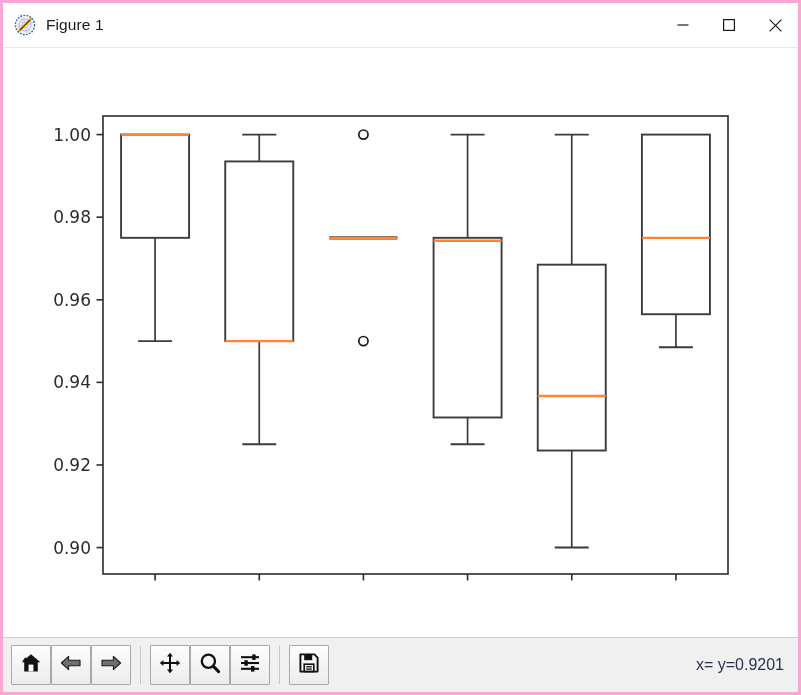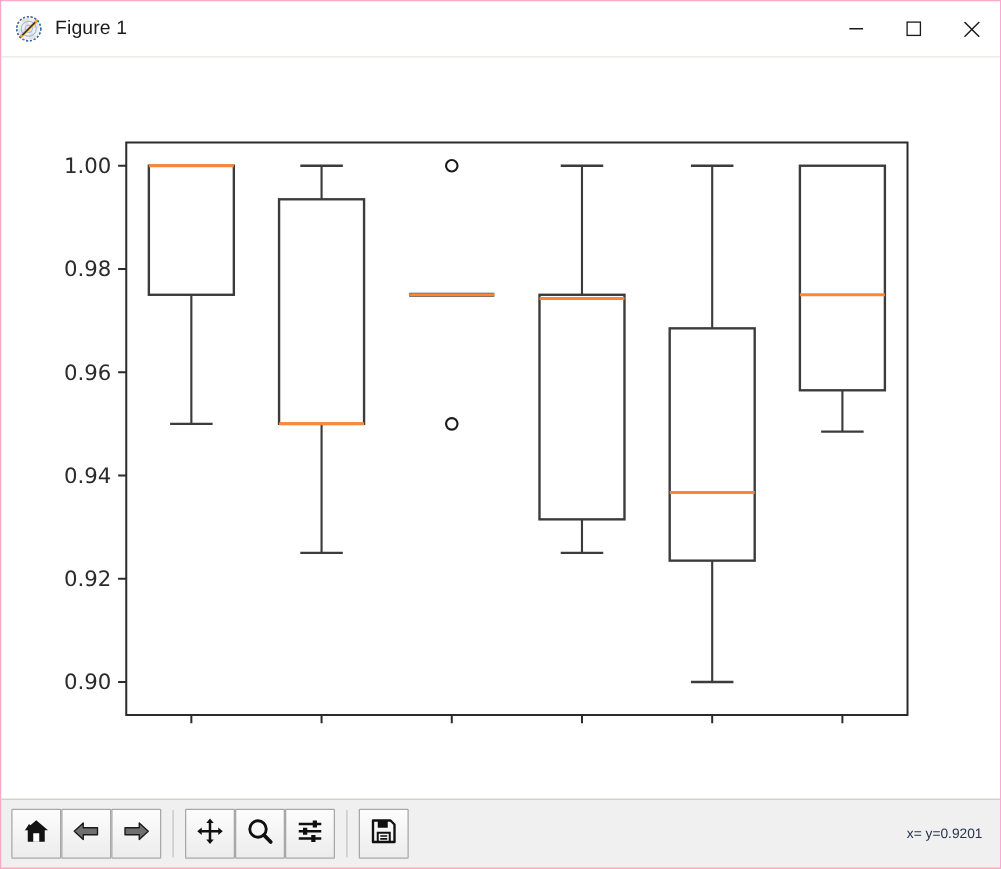--- a/index.html
+++ b/index.html
@@ -13,26 +13,26 @@
     height: 695px;
     font-family: "Liberation Sans", sans-serif;
     overflow: hidden;
     position: relative;
   }
 
   
   #window {
     width: 801px;
     height: 695px;
-    background: #fdba74;
+    background: #1d4ed8;
     display: flex;
     flex-direction: column;
     position: relative;
     box-sizing: border-box;
-    border: 1px solid #f9a8d4;
+    border: 3px solid #f9a8d4;
   }
   #titlebar {
     height: 44px;
     min-height: 44px;
     background: #ffffff;
     display: flex;
     align-items: center;
     position: relative;
     border-bottom: 1px solid #e8e8e8;
   }
@@ -125,21 +125,21 @@
     width: 1px;
     height: 38px;
     background: #c4c4c4;
     margin: 0 9px;
   }
   #coords {
     position: absolute;
     right: 14px;
     top: 50%;
     transform: translateY(-50%);
-    font-size: 11px;
+    font-size: 16px;
     color: #26334d;
     font-family: "Liberation Sans", sans-serif;
     white-space: pre;
   }
   
   .ticklabel {
     font-family: "DejaVu Sans", sans-serif;
     font-size: 17px;
     fill: #2b2b2b;
   }

